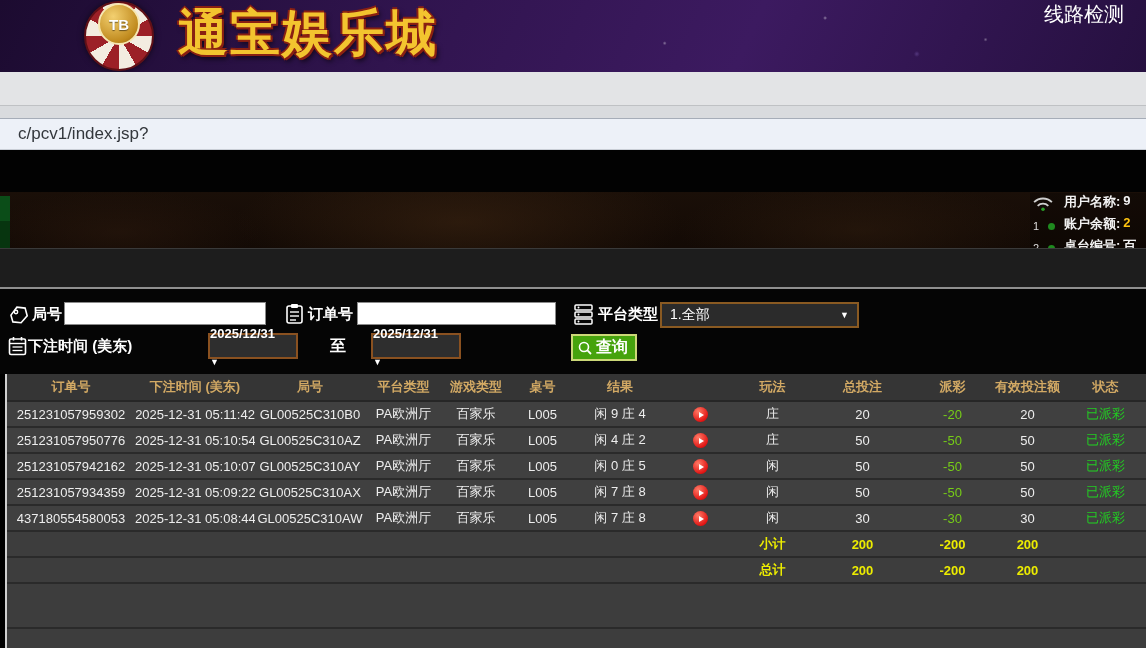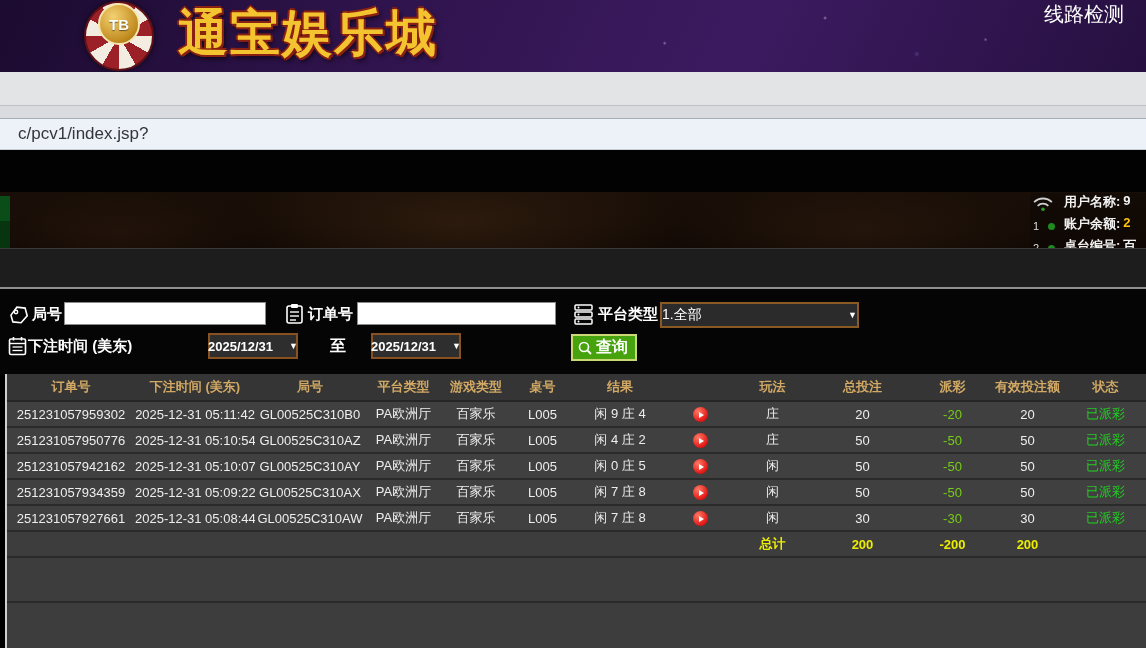--- a/index.html
+++ b/index.html
@@ -62,25 +62,25 @@
   .wifi { width:22px; height:16px; }
 
   .divider-strip { height:41px; background:#1d1d1d; border-top:1px solid #3a3a3a; border-bottom:2px solid #8f8f8f; }
 
   
   .filters { position:relative; height:85px; background:#050505; }
   .f-label { position:absolute; color:#fff; font-size:15px; font-weight:bold; }
   .f-input { position:absolute; height:23px; background:#fff; border:1px solid #8a8a8a; font-size:13px; padding:0 4px; }
   .f-select { position:absolute; left:660px; top:13px; width:199px; height:26px; background:#2b2b2b;
     border:2px solid #8a5a22; color:#fff; font-size:14px; display:flex; align-items:center;
-    padding:0 0; cursor:pointer; }
+    padding:0 8px; cursor:pointer; }
   .f-select .arrow { margin-left:auto; font-size:9px; color:#fff; }
   .date-btn { position:absolute; width:90px; height:26px; background:#2e2e2e; border:2px solid #8a5120;
-    color:#fff; font-size:13px; font-weight:bold; display:flex; align-items:center; justify-content:center;
-    gap:16px; cursor:pointer; }
+    color:#fff; font-size:13px; font-weight:bold; display:flex; align-items:flex-start; justify-content:center;
+    gap:16px; cursor:pointer;flex-direction:column; }
   .date-btn .arrow { font-size:9px; }
   .to-label { position:absolute; left:330px; top:47px; color:#fff; font-size:16px; font-weight:bold; }
   .search-btn { position:absolute; left:571px; top:45px; height:27px; background:#46a30d;
     border:2px solid #ccd878; color:#fff; font-size:16px; font-weight:bold; display:flex; align-items:center;
     padding:0 7px 0 4px; gap:3px; cursor:pointer; }
   .icon { position:absolute; }
 
   
   .table-zone { position:relative; height:274px; background:#000; }
   .tbl-wrap { position:absolute; left:5px; top:0; right:0; bottom:0; border-left:2px solid #cfcfcf;
@@ -308,33 +308,48 @@
             <td>L005</td>
             <td>闲 7 庄 8</td>
             <td><span class="play-btn"></span></td>
             <td>闲</td>
             <td>50</td>
             <td class="payout">-50</td>
             <td>50</td>
             <td class="status">已派彩</td>
           </tr>
           <tr>
-            <td>251231057927661</td>
+            <td>437180554580053</td>
             <td>2025-12-31 05:08:44</td>
             <td>GL00525C310AW</td>
             <td>PA欧洲厅</td>
             <td>百家乐</td>
             <td>L005</td>
             <td>闲 7 庄 8</td>
             <td><span class="play-btn"></span></td>
             <td>闲</td>
             <td>30</td>
             <td class="payout">-30</td>
             <td>30</td>
             <td class="status">已派彩</td>
+          </tr>
+          <tr class="totals">
+            <td></td>
+              <td></td>
+              <td></td>
+              <td></td>
+              <td></td>
+              <td></td>
+              <td></td>
+              <td></td>
+            <td>小计</td>
+            <td>200</td>
+            <td>-200</td>
+            <td>200</td>
+            <td></td>
           </tr>
           <tr class="totals">
             <td></td>
               <td></td>
               <td></td>
               <td></td>
               <td></td>
               <td></td>
               <td></td>
               <td></td>

